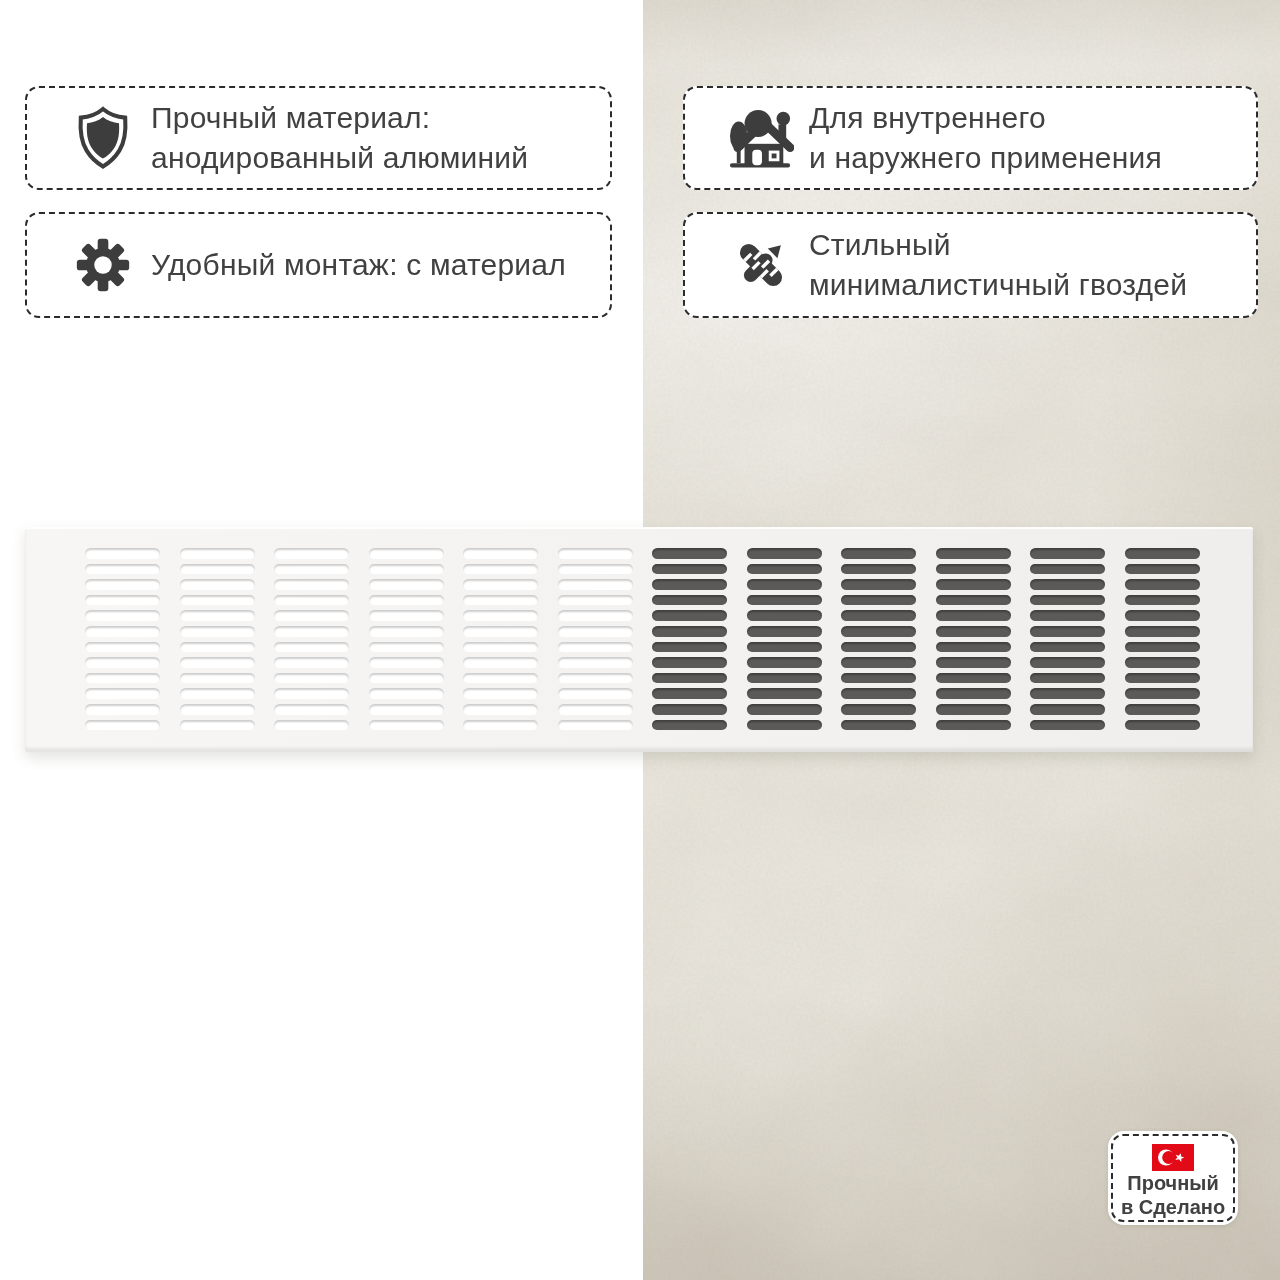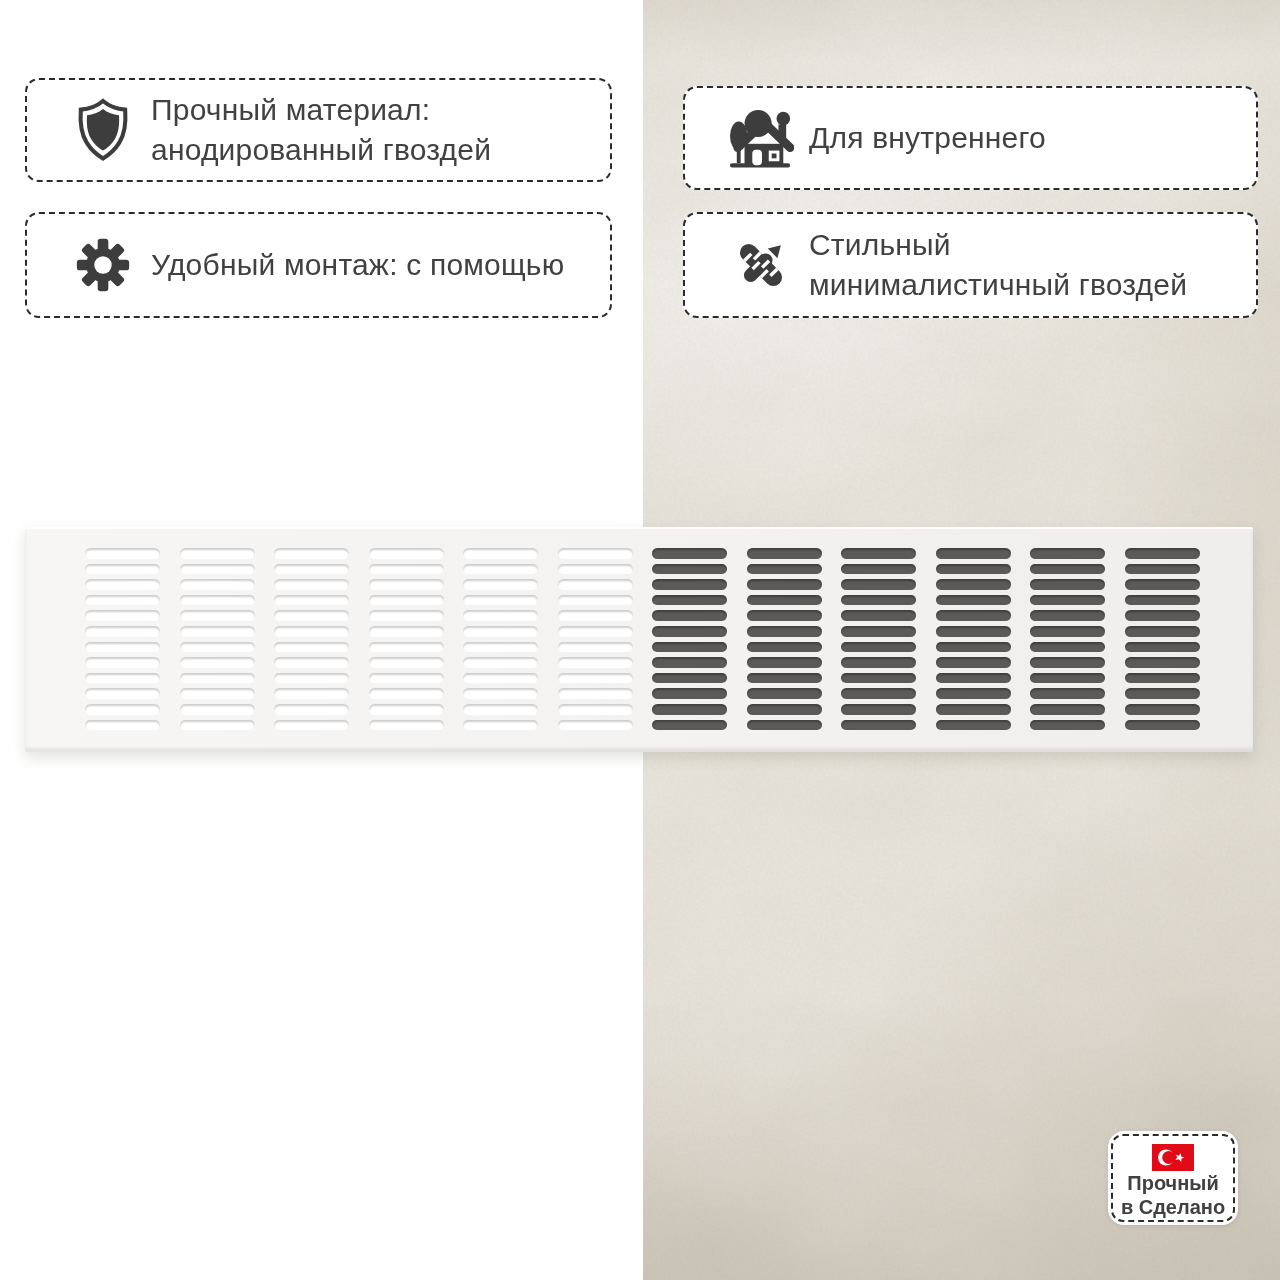--- a/index.html
+++ b/index.html
@@ -23,21 +23,21 @@
       var(--background-beige,#e9e5dc);
   }
   .bg-right svg.noise{position:absolute;left:0;top:0;}
 
   
   .feature-box{
     position:absolute;background:#ffffff;
     border:2px dashed var(--dash-border,#2b2b2b);border-radius:14px;
     box-sizing:border-box;display:flex;align-items:center;
   }
-  .fb1{left:25px;top:78px;width:587px;height:104px;}
+  .fb1{left:25px;top:86px;width:587px;height:104px;}
   .fb2{left:25px;top:212px;width:587px;height:106px;}
   .fb3{left:683px;top:86px;width:575px;height:104px;}
   .fb4{left:683px;top:212px;width:575px;height:106px;}
   .icon-wrap{flex:0 0 auto;margin-left:42px;width:68px;display:flex;justify-content:center;color:var(--accent,#3d3d3d);}
   .feature-text{margin-left:14px;font-size:30px;line-height:40px;color:var(--text,#414141);letter-spacing:0.2px;}
 
   
   .grille{
     position:absolute;left:25px;top:527px;width:1228px;height:225px;border-radius:2px;
     background:linear-gradient(to right,#f7f6f5 0%,#f4f3f2 45%,#efeeec 100%);
@@ -86,21 +86,21 @@
 
 <div class="feature-box fb1">
   <span class="icon-wrap">
     <svg viewBox="0 0 64 72" width="58" height="66" aria-hidden="true">
       <path d="M32 4 C38.5 9.5 48 13 56.5 13.5 C57.5 28 56 40.5 50 50 C44.5 59 37 64.5 32 67.5 C27 64.5 19.5 59 14 50 C8 40.5 6.5 28 7.5 13.5 C16 13 25.5 9.5 32 4 Z" fill="none" stroke="currentColor" stroke-width="4.5"></path>
       <path d="M32 4 C38.5 9.5 48 13 56.5 13.5 C57.5 28 56 40.5 50 50 C44.5 59 37 64.5 32 67.5 C27 64.5 19.5 59 14 50 C8 40.5 6.5 28 7.5 13.5 C16 13 25.5 9.5 32 4 Z" transform="translate(32 36) scale(0.72) translate(-32 -36)" fill="currentColor"></path>
     </svg>
   </span>
   <div class="feature-text">
     <div>Прочный материал:</div>
-    <div>анодированный гвоздей</div>
+    <div>анодированный алюминий</div>
   </div>
 </div>
 
 <div class="feature-box fb2">
   <span class="icon-wrap">
     <svg viewBox="0 0 64 64" width="62" height="62" aria-hidden="true">
       <g fill="currentColor">
         <rect x="26.5" y="5" width="11" height="14" rx="3"></rect>
         <rect x="26.5" y="5" width="11" height="14" rx="3" transform="rotate(45 32 32)"></rect>
         <rect x="26.5" y="5" width="11" height="14" rx="3" transform="rotate(90 32 32)"></rect>
@@ -108,21 +108,21 @@
         <rect x="26.5" y="5" width="11" height="14" rx="3" transform="rotate(180 32 32)"></rect>
         <rect x="26.5" y="5" width="11" height="14" rx="3" transform="rotate(225 32 32)"></rect>
         <rect x="26.5" y="5" width="11" height="14" rx="3" transform="rotate(270 32 32)"></rect>
         <rect x="26.5" y="5" width="11" height="14" rx="3" transform="rotate(315 32 32)"></rect>
         <circle cx="32" cy="32" r="17.5"></circle>
       </g>
       <circle cx="32" cy="32" r="9" fill="#ffffff"></circle>
     </svg>
   </span>
   <div class="feature-text">
-    <div>Удобный монтаж: с помощью</div>
+    <div>Удобный монтаж: с материал</div>
   </div>
 </div>
 
 <div class="feature-box fb3">
   <span class="icon-wrap">
     <svg viewBox="0 0 68 64" width="66" height="62" aria-hidden="true">
       <g fill="currentColor">
         <circle cx="31" cy="17" r="14"></circle>
         <circle cx="57" cy="12" r="7"></circle>
         <ellipse cx="11" cy="30" rx="9" ry="15"></ellipse>
@@ -132,20 +132,21 @@
         <rect x="17" y="38" width="40" height="22"></rect>
         <rect x="2" y="58" width="62" height="4.5" rx="2"></rect>
       </g>
       <rect x="25" y="44" width="10" height="16" rx="4" fill="#ffffff"></rect>
       <rect x="42" y="45" width="11" height="11" fill="#ffffff"></rect>
       <rect x="45" y="48" width="5" height="5" fill="currentColor"></rect>
     </svg>
   </span>
   <div class="feature-text">
     <div>Для внутреннего</div>
+    <div>и наружнего применения</div>
   </div>
 </div>
 
 <div class="feature-box fb4">
   <span class="icon-wrap">
     <svg viewBox="0 0 64 64" width="62" height="62" aria-hidden="true">
       <g transform="rotate(45 32 32)" fill="currentColor">
         <polygon points="32,3 25,15 39,15"></polygon>
         <rect x="25" y="18" width="14" height="36" rx="7"></rect>
       </g>

